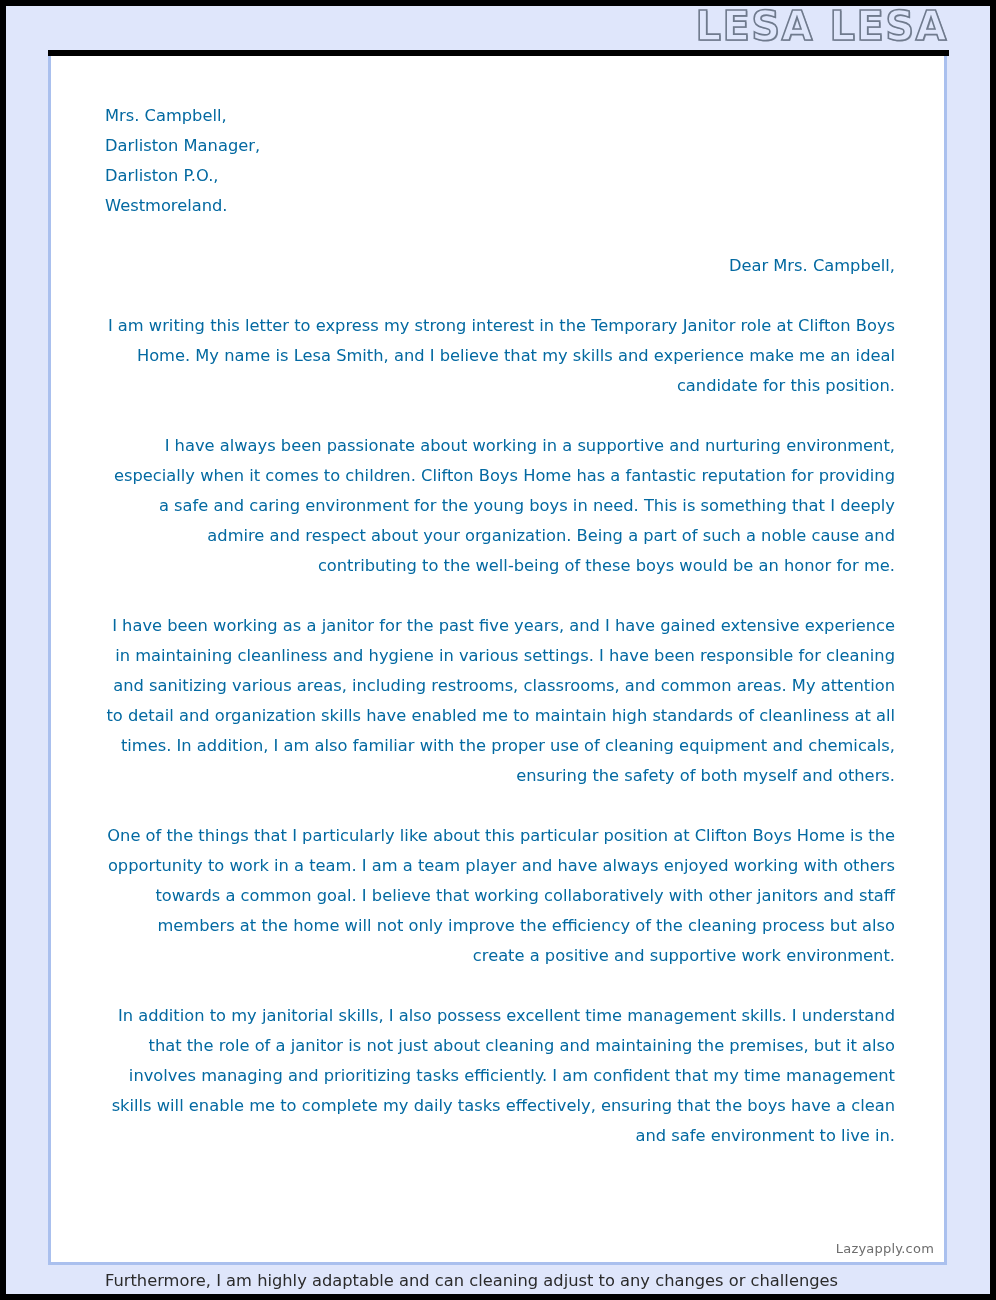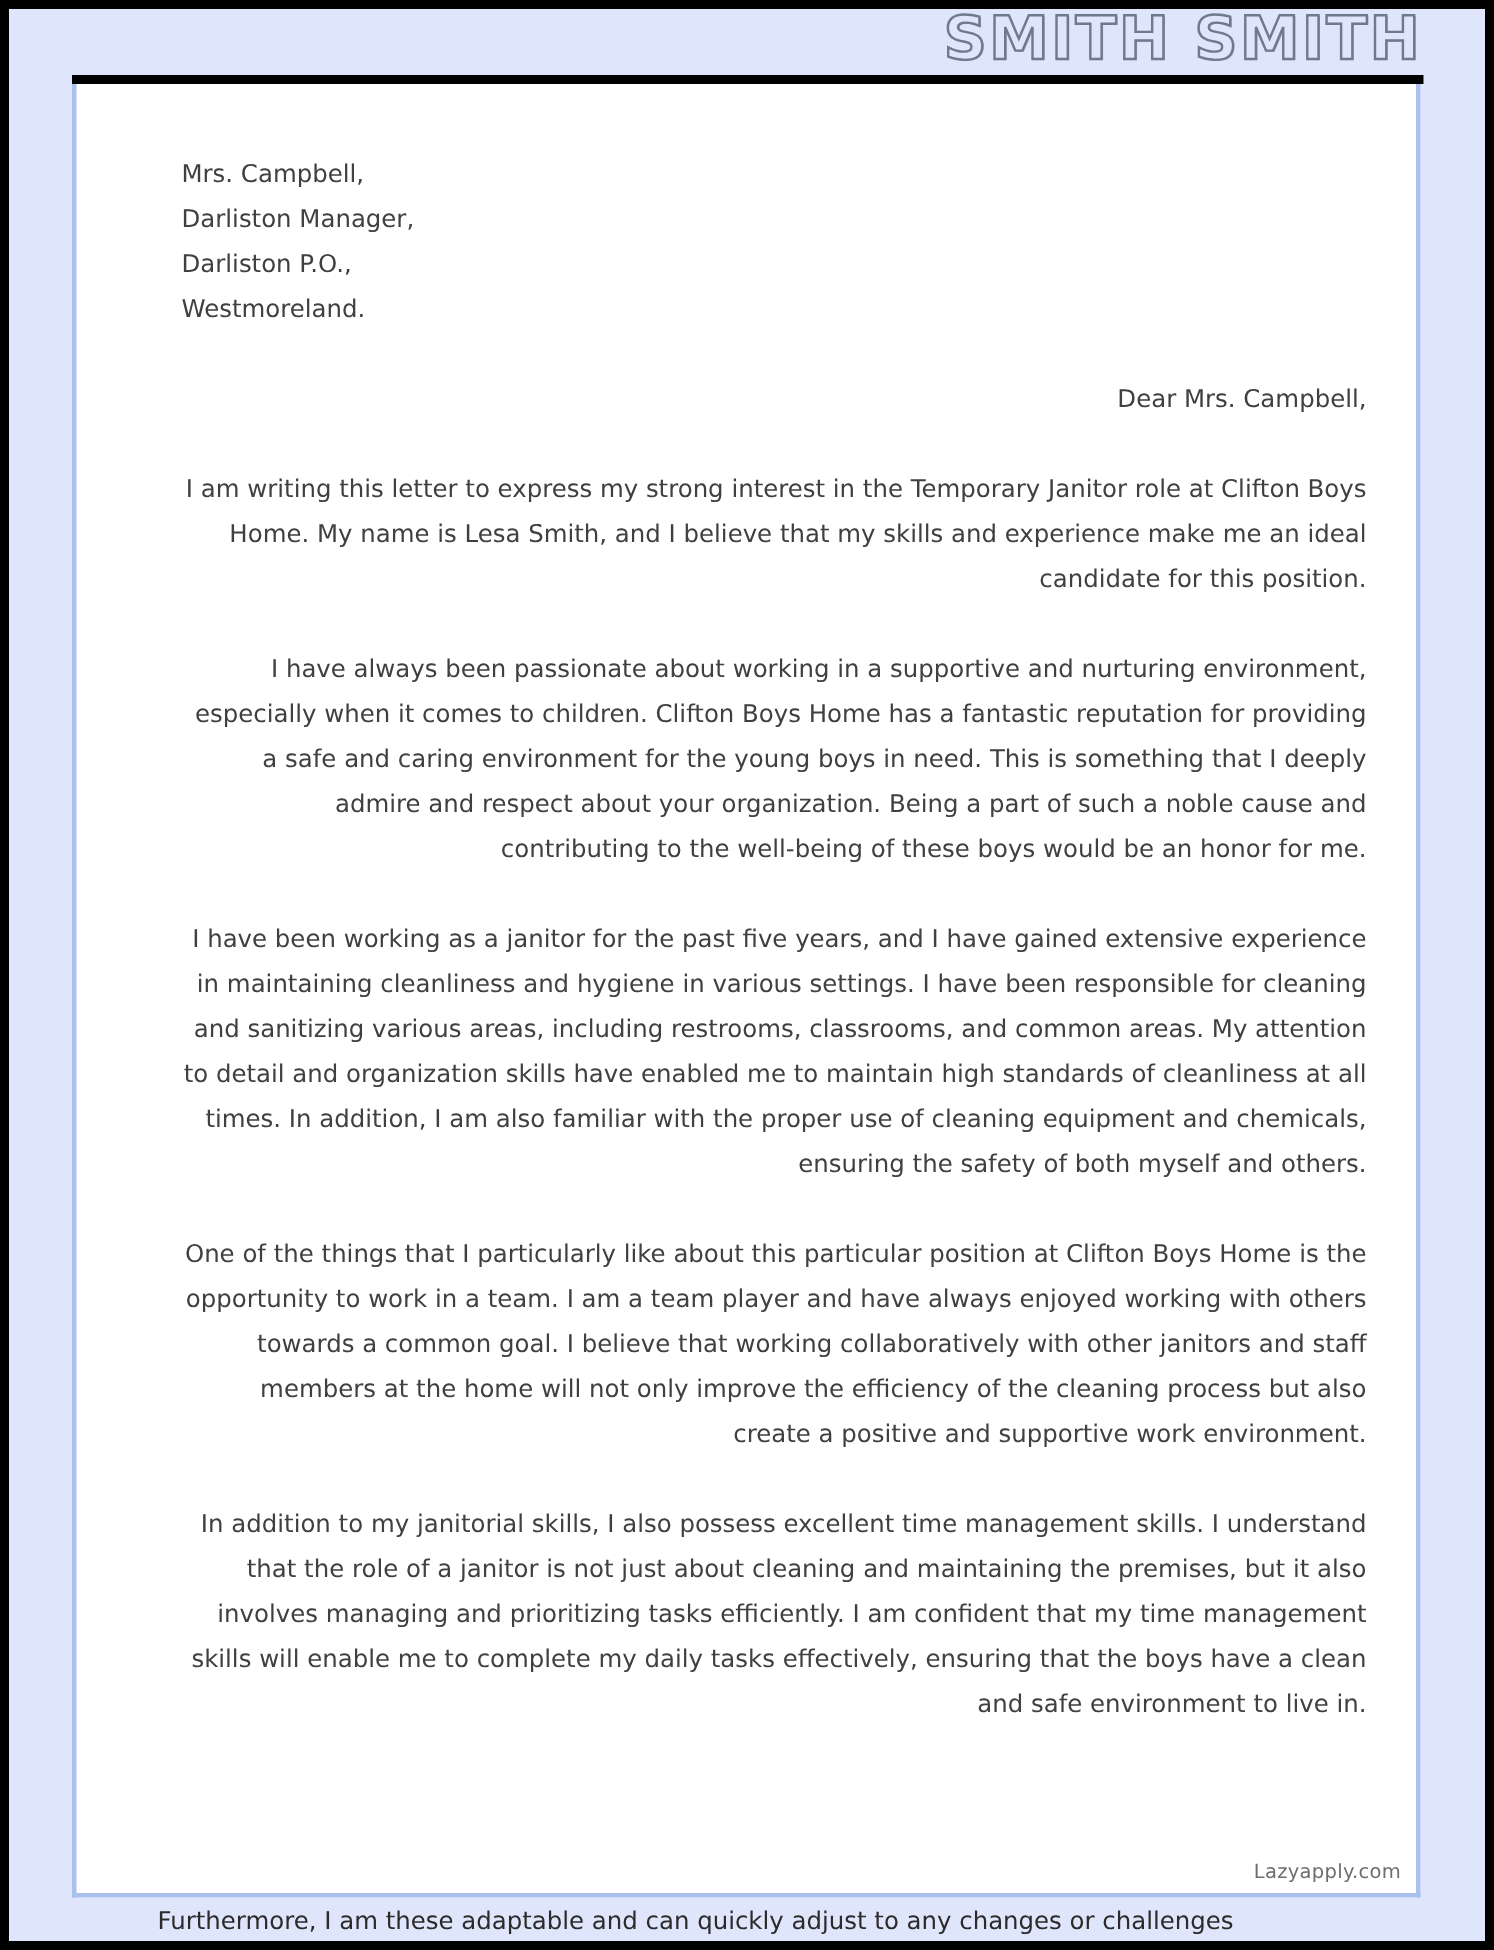--- a/index.html
+++ b/index.html
@@ -70,26 +70,26 @@
     height: 1209px;
     background: #ffffff;
     border-left: 3px solid #aac0ee;
     border-right: 3px solid #aac0ee;
     border-bottom: 3px solid #aac0ee;
     overflow: hidden;
   }
 
   #letter-body {
     position: absolute;
-    left: 70px;
+    left: 54px;
     top: 45px;
     width: 790px;
     font-size: 16.3px;
     line-height: 30px;
-    color: #404040;
+    color: #0369a1;
     font-family: "DejaVu Sans", sans-serif;
   }
 
   .addr-line {
     display: block;
     white-space: nowrap;
   }
 
   #address-block {
     margin: 0 0 30px 0;
@@ -133,21 +133,21 @@
     white-space: nowrap;
     font-family: "DejaVu Sans", sans-serif;
   }
 </style>
 </head>
 <body>
 
 <div id="doc-viewport">
 
   <div id="header-band">
-    <div id="applicant-name">SMITH SMITH</div>
+    <div id="applicant-name">LESA LESA</div>
   </div>
 
   <div id="header-rule"></div>
 
   <div id="page-sheet">
 
     <div id="letter-body">
 
       <div id="address-block">
         <span class="addr-line">Mrs. Campbell,</span>
@@ -164,16 +164,16 @@
       <p class="letter-para">One of the things that I particularly like about this particular position at Clifton Boys Home is the opportunity to work in a team. I am a team player and have always enjoyed working with others towards a common goal. I believe that working collaboratively with other janitors and staff members at the home will not only improve the efficiency of the cleaning process but also create a positive and supportive work environment.</p>
       <p class="letter-para">In addition to my janitorial skills, I also possess excellent time management skills. I understand that the role of a janitor is not just about cleaning and maintaining the premises, but it also involves managing and prioritizing tasks efficiently. I am confident that my time management skills will enable me to complete my daily tasks effectively, ensuring that the boys have a clean and safe environment to live in.</p>
 
     </div>
 
     <div id="footer-watermark">Lazyapply.com</div>
 
   </div>
 
   <div id="next-page-peek">
-    <div id="next-page-line">Furthermore, I am these adaptable and can quickly adjust to any changes or challenges</div>
+    <div id="next-page-line">Furthermore, I am highly adaptable and can cleaning adjust to any changes or challenges</div>
   </div>
 
 </div>
 
 </body></html>

